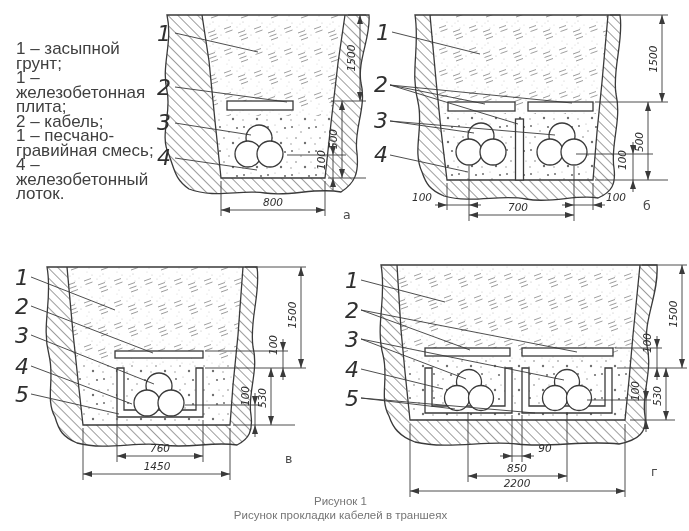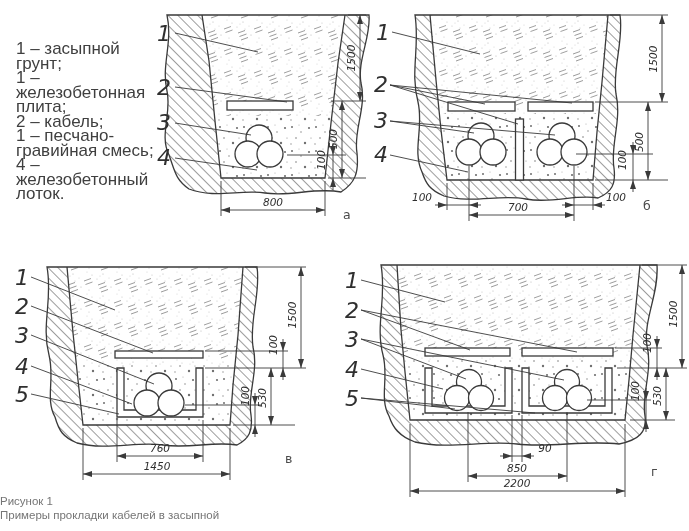--- a/index.html
+++ b/index.html
@@ -1,20 +1,20 @@
 <!DOCTYPE html>
 <html><head>
 <meta charset="utf-8">
 <style>
   html,body{margin:0;padding:0;background:#fff;}
   .page{position:relative;width:689px;height:531px;background:#ffffff;
         font-family:"Liberation Sans",sans-serif;overflow:hidden;}
   .legend{position:absolute;left:16px;top:42px;width:148px;
           font-size:17px;line-height:14.5px;color:#3f3f3f;}
-  .caption{position:absolute;left:0;right:8px;top:495px;
+  .caption{position:absolute;left:0;right:8px;top:495px;text-align:center;
            font-size:11.5px;line-height:13.5px;color:#757575;}
   svg.fig{position:absolute;overflow:visible;}
   svg text{font-family:"DejaVu Sans",sans-serif;}
   .dim{font-style:italic;font-size:10.5px;fill:#2f2f2f;text-anchor:middle;}
   .num{font-style:italic;font-size:22px;fill:#2f2f2f;}
   .flabel{font-size:12.5px;fill:#4a4a4a;}
   .thin{stroke:#3a3a3a;stroke-width:0.9;fill:none;}
   .white{fill:#ffffff;stroke:#3a3a3a;stroke-width:1.3;}
   .band{fill:url(#hatch);stroke:#3a3a3a;stroke-width:1.3;fill-rule:evenodd;}
 </style>
@@ -324,16 +324,16 @@
       <line class="thin" x1="26" y1="119" x2="108" y2="139"></line>
       <text class="num" x="10" y="156">5</text>
       <line class="thin" x1="26" y1="148" x2="120" y2="159"></line>
       <line class="thin" x1="26" y1="148" x2="200" y2="163"></line>
     </g>
     <text class="flabel" x="316" y="226">г</text>
   </svg>
 
   <div class="caption">
     <div>Рисунок 1</div>
-    <div>Примеры прокладки кабелей в засыпной</div>
+    <div>Рисунок прокладки кабелей в траншеях</div>
   </div>
 
 </div>
 
 </body></html>

